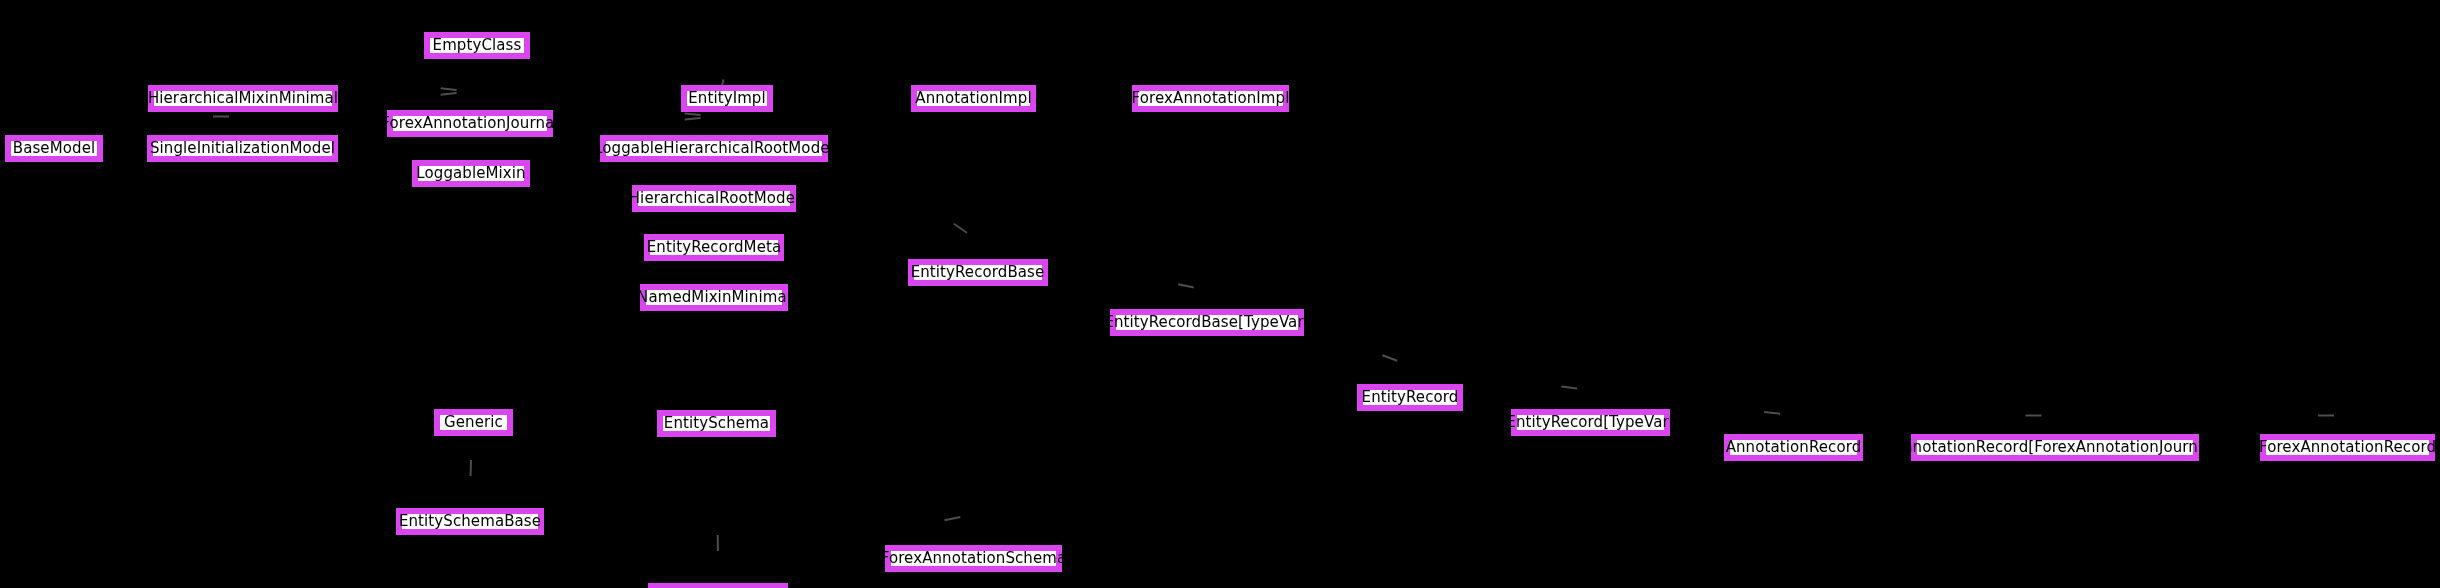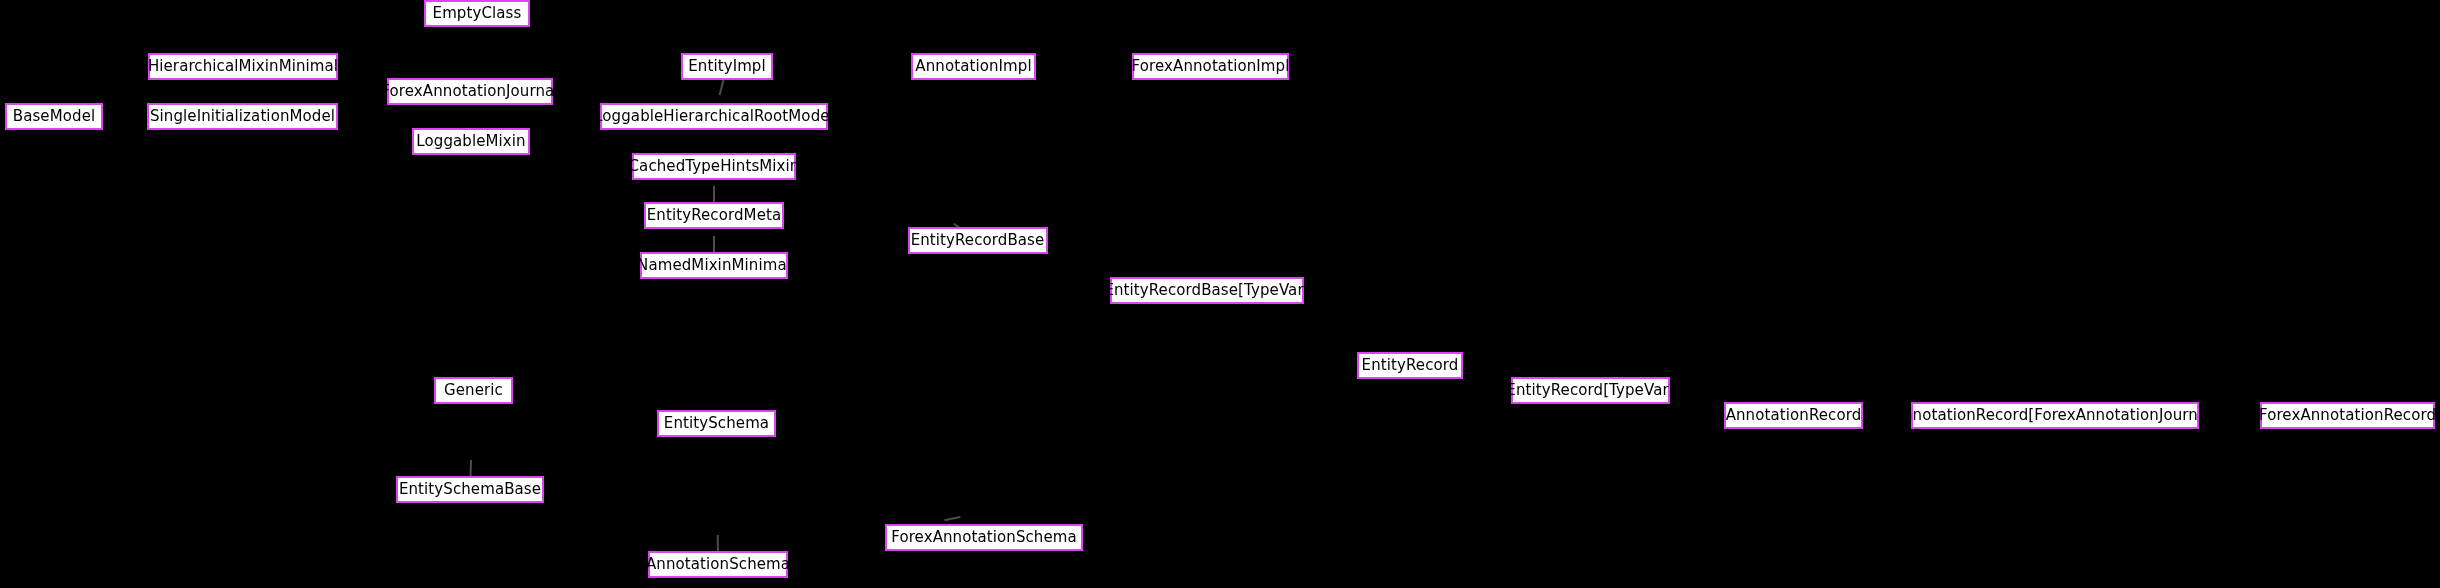--- a/index.html
+++ b/index.html
@@ -24,32 +24,33 @@
     top: 0;
     width: 2440px;
     height: 588px;
     pointer-events: none;
   }
   .node {
     position: absolute;
     box-sizing: border-box;
     background: #ffffff;
     color: #000000;
-    border: 2px solid #d946ef;
+    border: 6px solid #d946ef;
     display: flex;
     align-items: center;
     justify-content: center;
     font-family: "DejaVu Sans", sans-serif;
     font-size: 15px;
     line-height: 1;
     letter-spacing: 0.1px;
     white-space: nowrap;
     padding: 0 9px;
     height: 27px;
     cursor: pointer;
+    margin-top: 32px;
   }
 </style>
 </head>
 <body>
 
 <div id="diagram">
   <svg class="edge-layer" width="2440" height="588" viewBox="0 0 2440 588" aria-hidden="true">
       <line x1="213.0" y1="116.5" x2="229.0" y2="116.5" stroke="#4d4d4d" stroke-width="2"></line>
       <line x1="440.7" y1="88.3" x2="456.6" y2="90.0" stroke="#4d4d4d" stroke-width="2"></line>
       <line x1="440.7" y1="94.7" x2="456.6" y2="93.0" stroke="#4d4d4d" stroke-width="2"></line>
@@ -74,29 +75,29 @@
       <div class="node" style="left: 424px; top: 0px; width: 106px;">EmptyClass</div>
       <div class="node" style="left: 148px; top: 53px; width: 190px;">HierarchicalMixinMinimal</div>
       <div class="node" style="left: 387px; top: 78px; width: 166px;">ForexAnnotationJournal</div>
       <div class="node" style="left: 681px; top: 53px; width: 92px;">EntityImpl</div>
       <div class="node" style="left: 911px; top: 53px; width: 125px;">AnnotationImpl</div>
       <div class="node" style="left: 1132px; top: 53px; width: 157px;">ForexAnnotationImpl</div>
       <div class="node" style="left: 5px; top: 103px; width: 98px;">BaseModel</div>
       <div class="node" style="left: 147px; top: 103px; width: 191px;">SingleInitializationModel</div>
       <div class="node" style="left: 600px; top: 103px; width: 228px;">LoggableHierarchicalRootModel</div>
       <div class="node" style="left: 412px; top: 128px; width: 118px;">LoggableMixin</div>
-      <div class="node" style="left: 632px; top: 153px; width: 164px;">CachedTypeHintsMixin</div>
+      <div class="node" style="left: 632px; top: 153px; width: 164px;">HierarchicalRootModel</div>
       <div class="node" style="left: 644px; top: 202px; width: 140px;">EntityRecordMeta</div>
       <div class="node" style="left: 908px; top: 227px; width: 140px; padding-left: 8px;">EntityRecordBase</div>
       <div class="node" style="left: 640px; top: 252px; width: 148px;">NamedMixinMinimal</div>
       <div class="node" style="left: 1110px; top: 277px; width: 194px;">EntityRecordBase[TypeVar]</div>
       <div class="node" style="left: 1357px; top: 352px; width: 106px;">EntityRecord</div>
       <div class="node" style="left: 434px; top: 377px; width: 79px;">Generic</div>
       <div class="node" style="left: 1511px; top: 377px; width: 159px;">EntityRecord[TypeVar]</div>
-      <div class="node" style="left: 657px; top: 410px; width: 119px;">EntitySchema</div>
+      <div class="node" style="left: 657px; top: 378px; width: 119px;">EntitySchema</div>
       <div class="node" style="left: 1724px; top: 402px; width: 139px;">AnnotationRecord</div>
       <div class="node" style="left: 1911px; top: 402px; width: 288px;">AnnotationRecord[ForexAnnotationJournal]</div>
       <div class="node" style="left: 2260px; top: 402px; width: 175px; text-align: center;">ForexAnnotationRecord</div>
       <div class="node" style="left: 396px; top: 476px; width: 148px;">EntitySchemaBase</div>
-      <div class="node" style="left: 885px; top: 524px; width: 198px;">ForexAnnotationSchema</div>
+      <div class="node" style="left: 885px; top: 513px; width: 177px;">ForexAnnotationSchema</div>
       <div class="node" style="left: 648px; top: 551px; width: 140px;">AnnotationSchema</div>
     </div>
 </div>
 
 </body></html>

